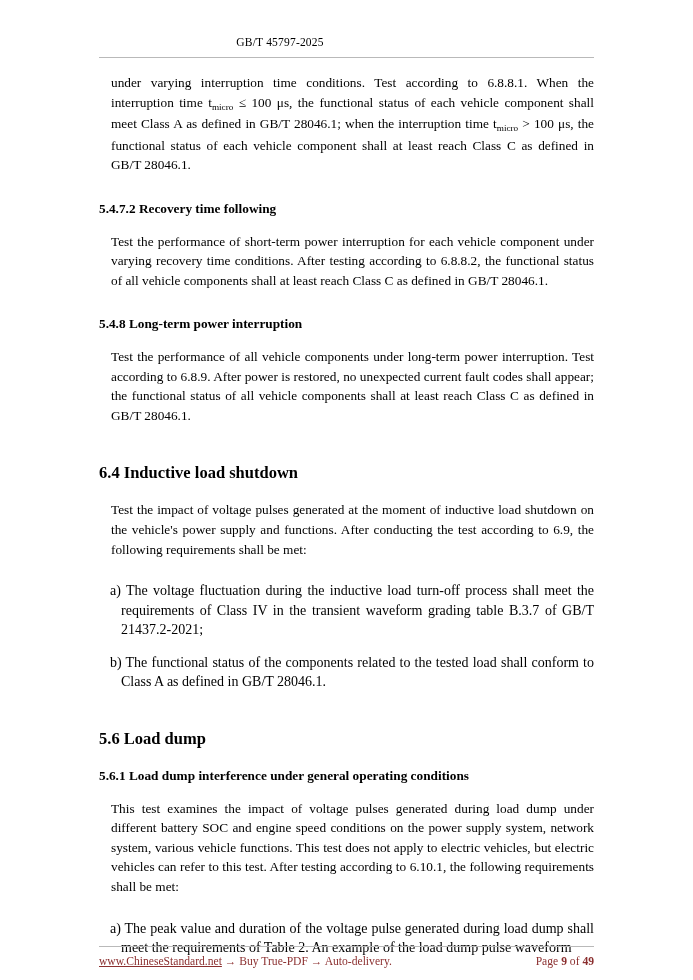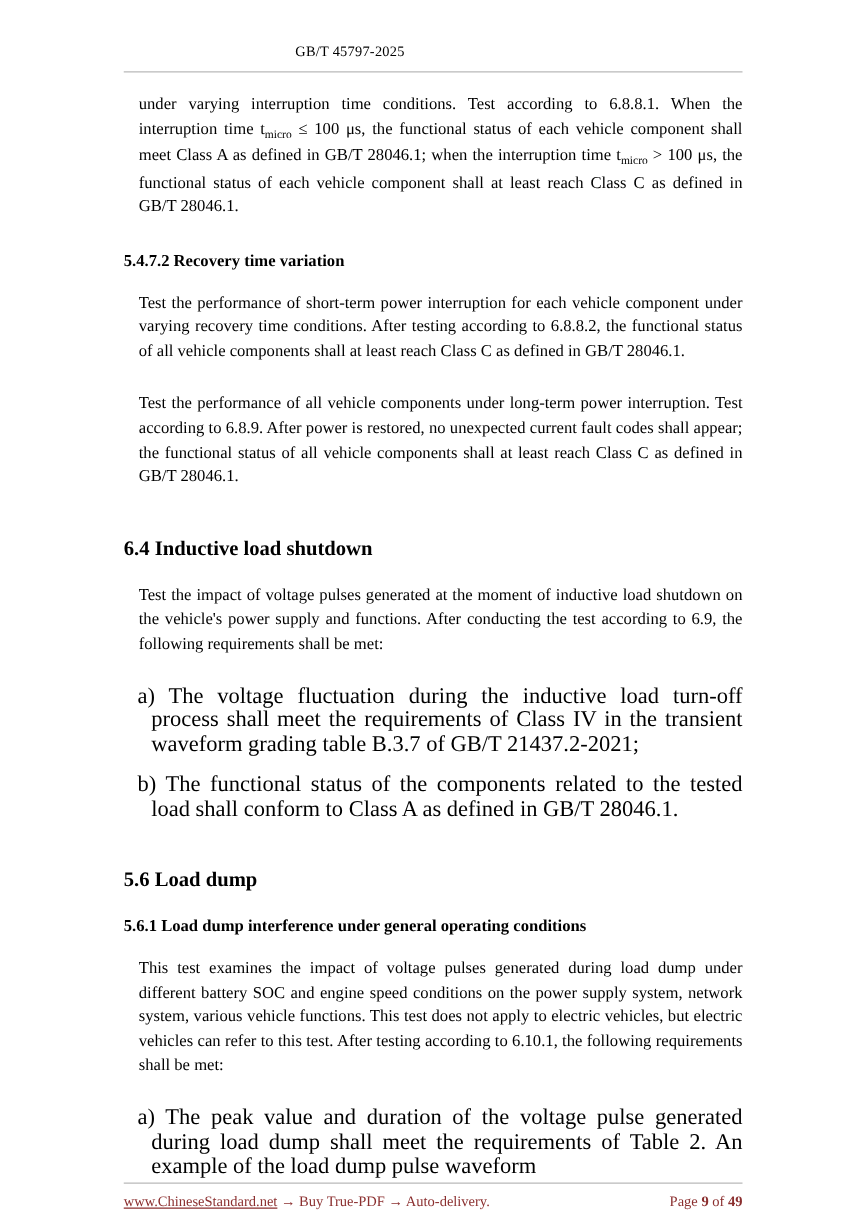--- a/index.html
+++ b/index.html
@@ -60,21 +60,21 @@
     font-weight: bold;
     font-size: 16.5px;
     line-height: 22px;
     margin-bottom: 16px;
     margin-top: 10px;
   }
   .spacer-lg { height: 13px; }
   .spacer-md { height: 8px; }
   .list-item {
     display: block;
-    font-size: 18px;
+    font-size: 14px;
     line-height: 19.6px;
     text-align: justify;
     margin: 0 0 13px 0;
     padding-left: 22px;
     text-indent: -11px;
   }
   sub {
     font-size: 9.2px;
     vertical-align: baseline;
     position: relative;
@@ -120,26 +120,27 @@
     <div>GB/T 45797-2025</div>
   </div>
   <div class="header-rule"></div>
 
   <div class="body-content">
 
     <p class="para"><span>under varying interruption time conditions. Test according to 6.8.8.1. When the interruption time t</span><sub>micro</sub><span> ≤ 100 μs, the functional status of each vehicle component shall meet Class A as defined in GB/T 28046.1; when the interruption time t</span><sub>micro</sub><span> &gt; 100 μs, the functional status of each vehicle component shall at least reach Class C as defined in GB/T 28046.1.</span></p>
 
     <div class="spacer-md"></div>
 
-    <div class="h3">5.4.7.2 Recovery time variation</div>
+    <div class="h3">5.4.7.2 Recovery time following</div>
 
     <p class="para">Test the performance of short-term power interruption for each vehicle component under varying recovery time conditions. After testing according to 6.8.8.2, the functional status of all vehicle components shall at least reach Class C as defined in GB/T 28046.1.</p>
 
     <div class="spacer-md"></div>
 
+    <div class="h3">5.4.8 Long-term power interruption</div>
 
     <p class="para">Test the performance of all vehicle components under long-term power interruption. Test according to 6.8.9. After power is restored, no unexpected current fault codes shall appear; the functional status of all vehicle components shall at least reach Class C as defined in GB/T 28046.1.</p>
 
     <div class="spacer-lg"></div>
 
     <div class="h2">6.4 Inductive load shutdown</div>
 
     <p class="para">Test the impact of voltage pulses generated at the moment of inductive load shutdown on the vehicle's power supply and functions. After conducting the test according to 6.9, the following requirements shall be met:</p>
 
     <div class="spacer-md"></div>

